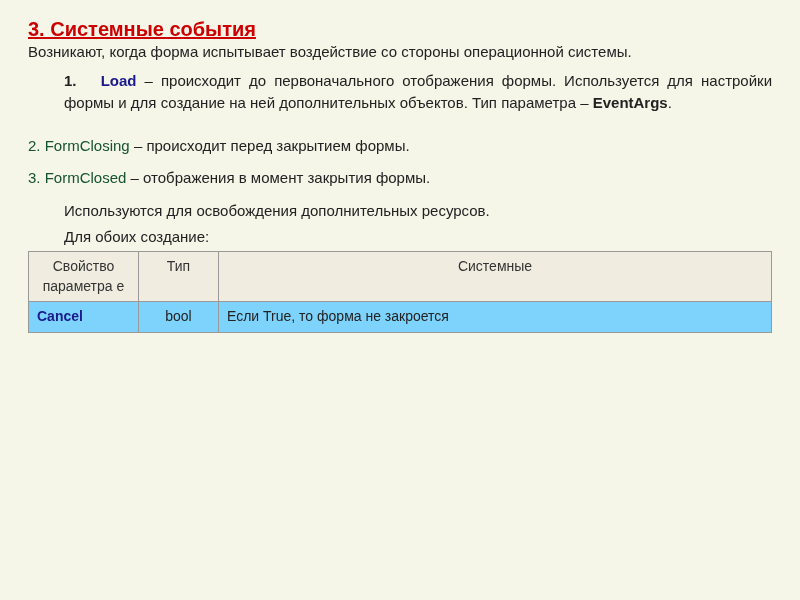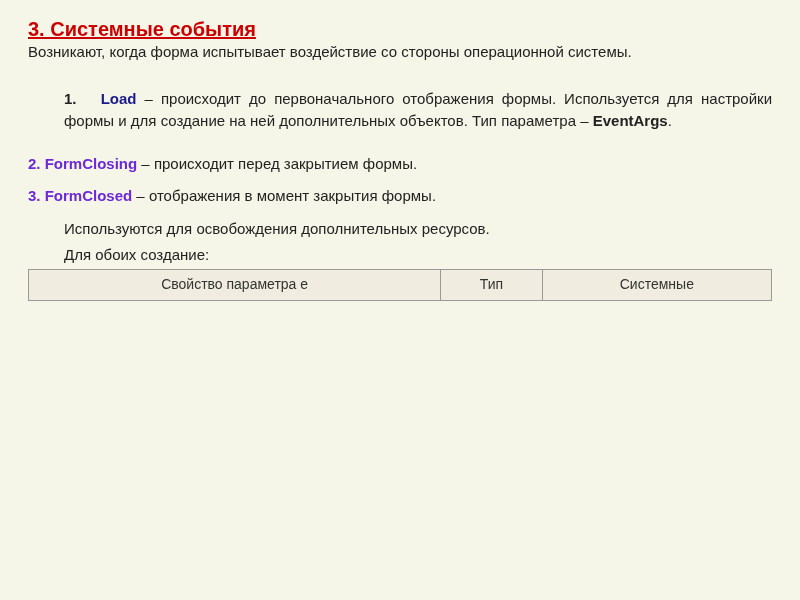--- a/index.html
+++ b/index.html
@@ -14,21 +14,21 @@
     }
     .page-title {
       color: #c00;
       font-size: 20px;
       font-weight: bold;
       text-decoration: underline;
       margin-bottom: 0;
     }
     .intro-text {
       text-align: justify;
-      margin-bottom: 24px;
+      margin-bottom: 6px;
       line-height: 1.5;
     }
     .item-block {
       margin-bottom: 10px;
     }
     .item-title {
       font-weight: bold;
       color: #1a1a8c;
       display: inline;
     }
@@ -40,22 +40,22 @@
       text-align: justify;
       line-height: 1.5;
       padding-left: 36px;
       margin-bottom: 4px;
     }
     .item-body-inline {
       text-align: justify;
       line-height: 1.5;
     }
     .bold-blue {
-      font-weight: bold;
-      color: #6d28d9;
+      font-weight: normal;
+      color: #14532d;
     }
     .bold-black {
       font-weight: bold;
       color: #222;
     }
     .closing-text {
       margin-top: 8px;
       margin-bottom: 6px;
       padding-left: 36px;
       line-height: 1.5;
@@ -133,14 +133,19 @@
 
 <table>
   <thead>
     <tr>
       <th>Свойство параметра e</th>
       <th>Тип</th>
       <th>Системные</th>
     </tr>
   </thead>
   <tbody>
+    <tr>
+      <td class="prop-name">Cancel</td>
+      <td class="type-col">bool</td>
+      <td class="desc-col">Если True, то форма не закроется</td>
+    </tr>
   </tbody>
 </table>
 
 </body></html>

